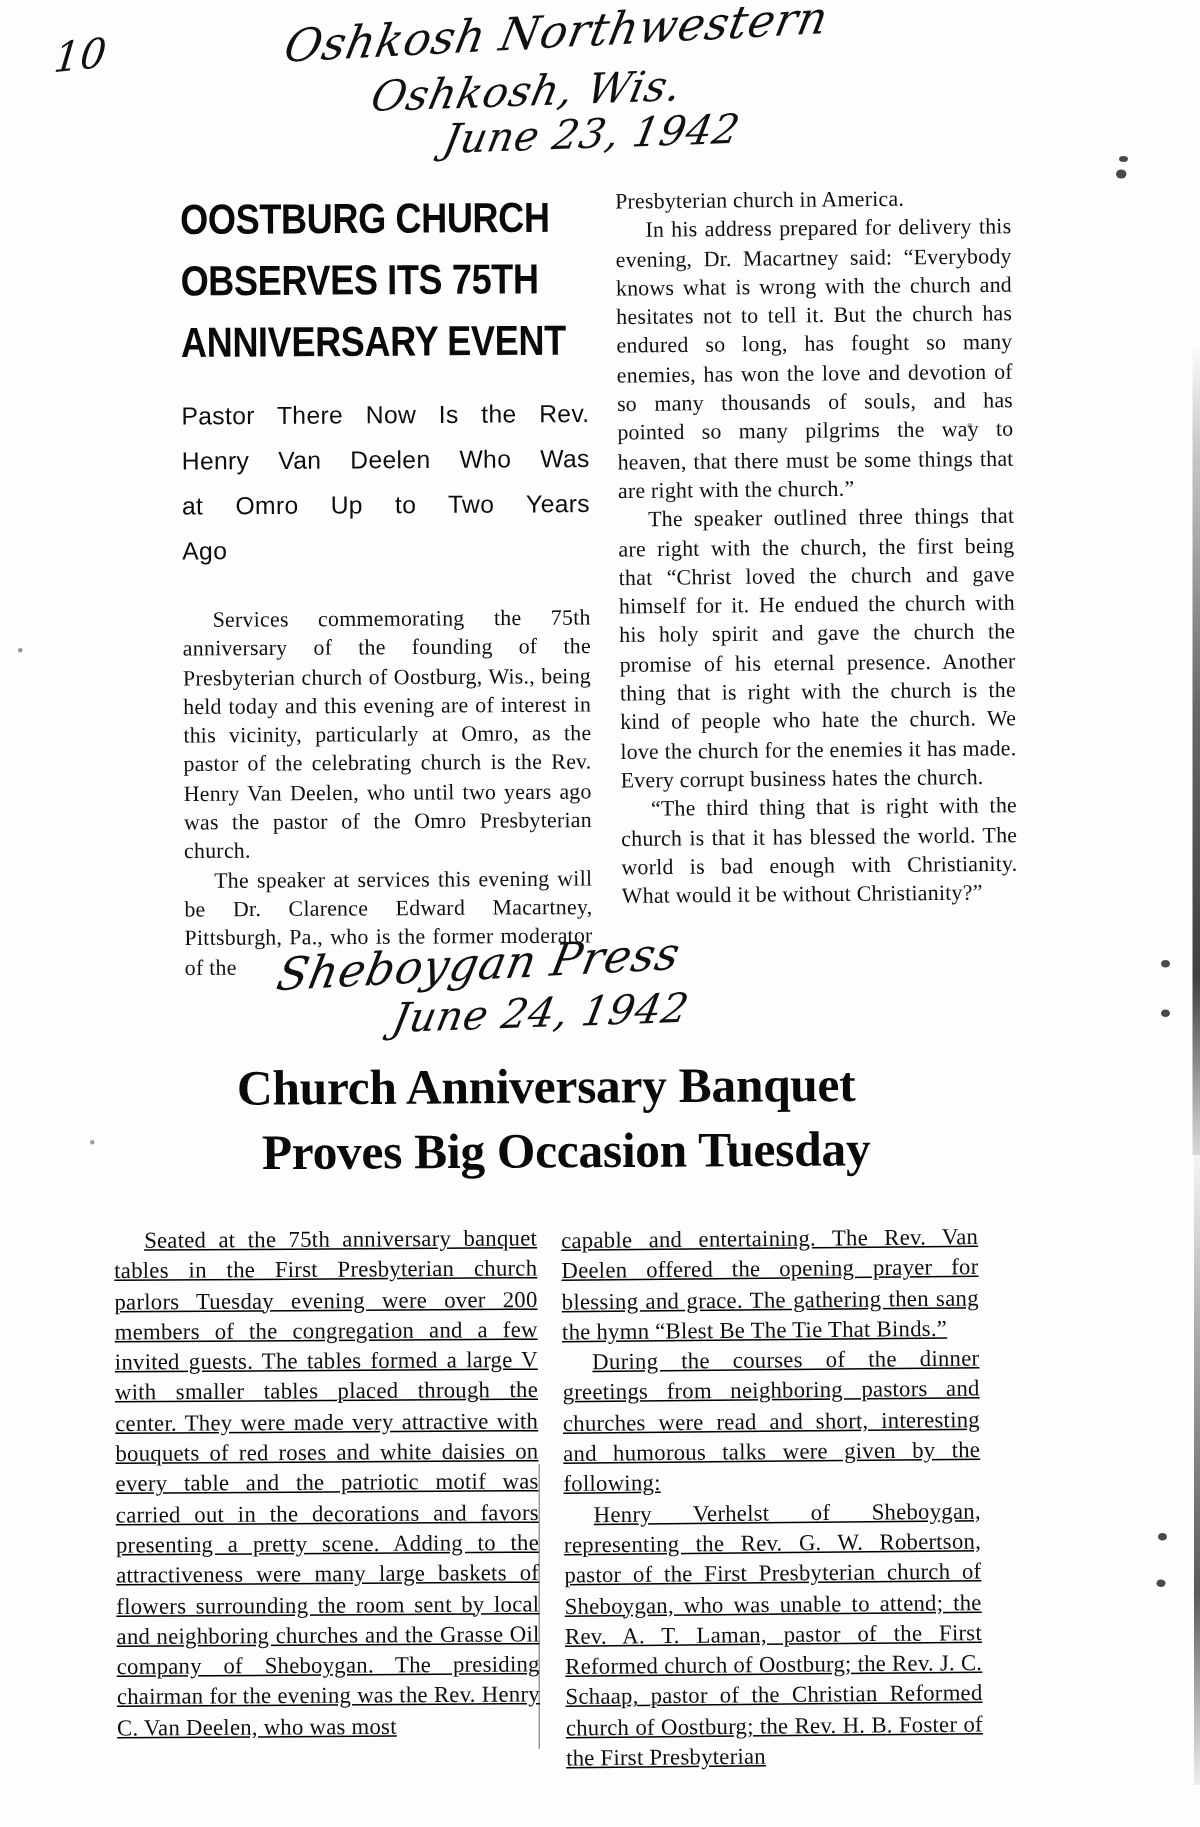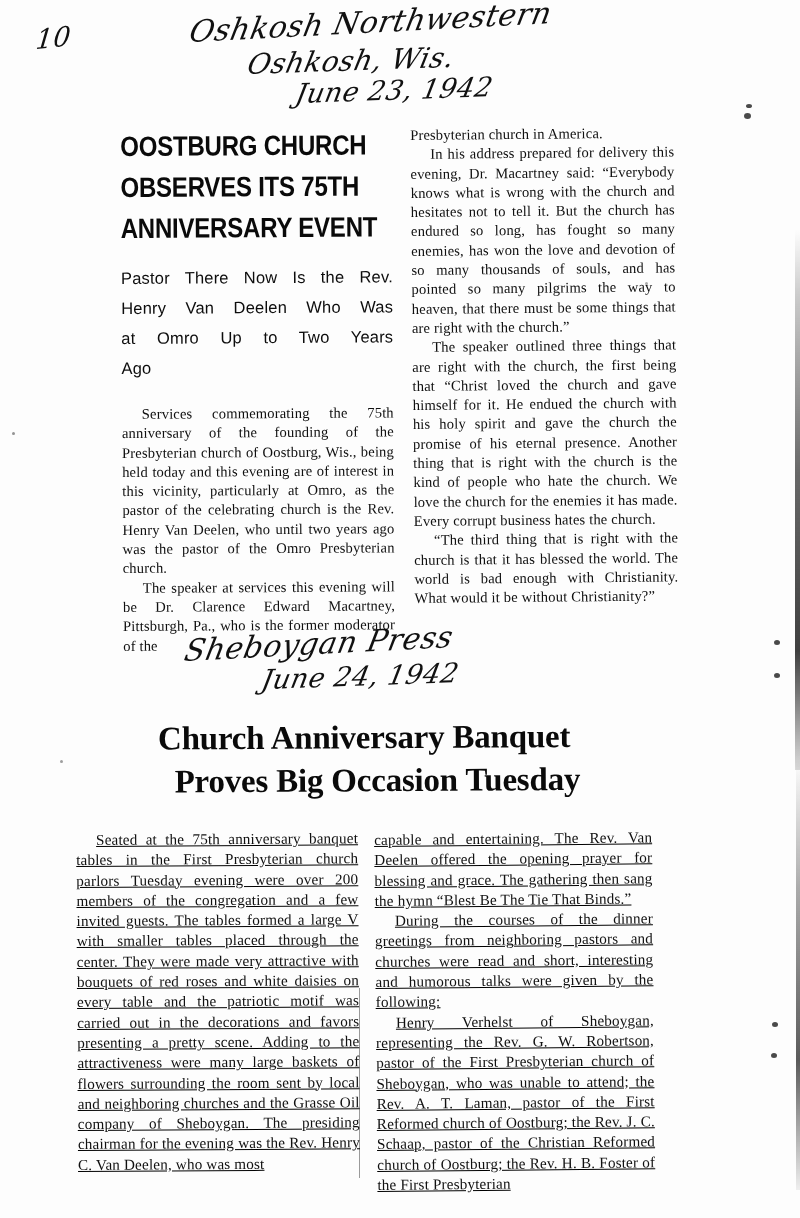--- a/index.html
+++ b/index.html
@@ -154,21 +154,20 @@
     position: absolute;
     background: #888;
     width: 1px;
   }
   
   .clip2 {
     position: absolute;
     left: 76px;
     top: 706px;
     width: 576px;
-    margin-top: 12px;
   }
   .hl-serif {
     font-family: "Liberation Serif", serif;
     font-weight: bold;
     font-size: 33px;
     line-height: 43px;
     color: #0a0a0a;
     letter-spacing: -0.2px;
   }
   .hl-serif .l1 { display: block; text-align: center; }

